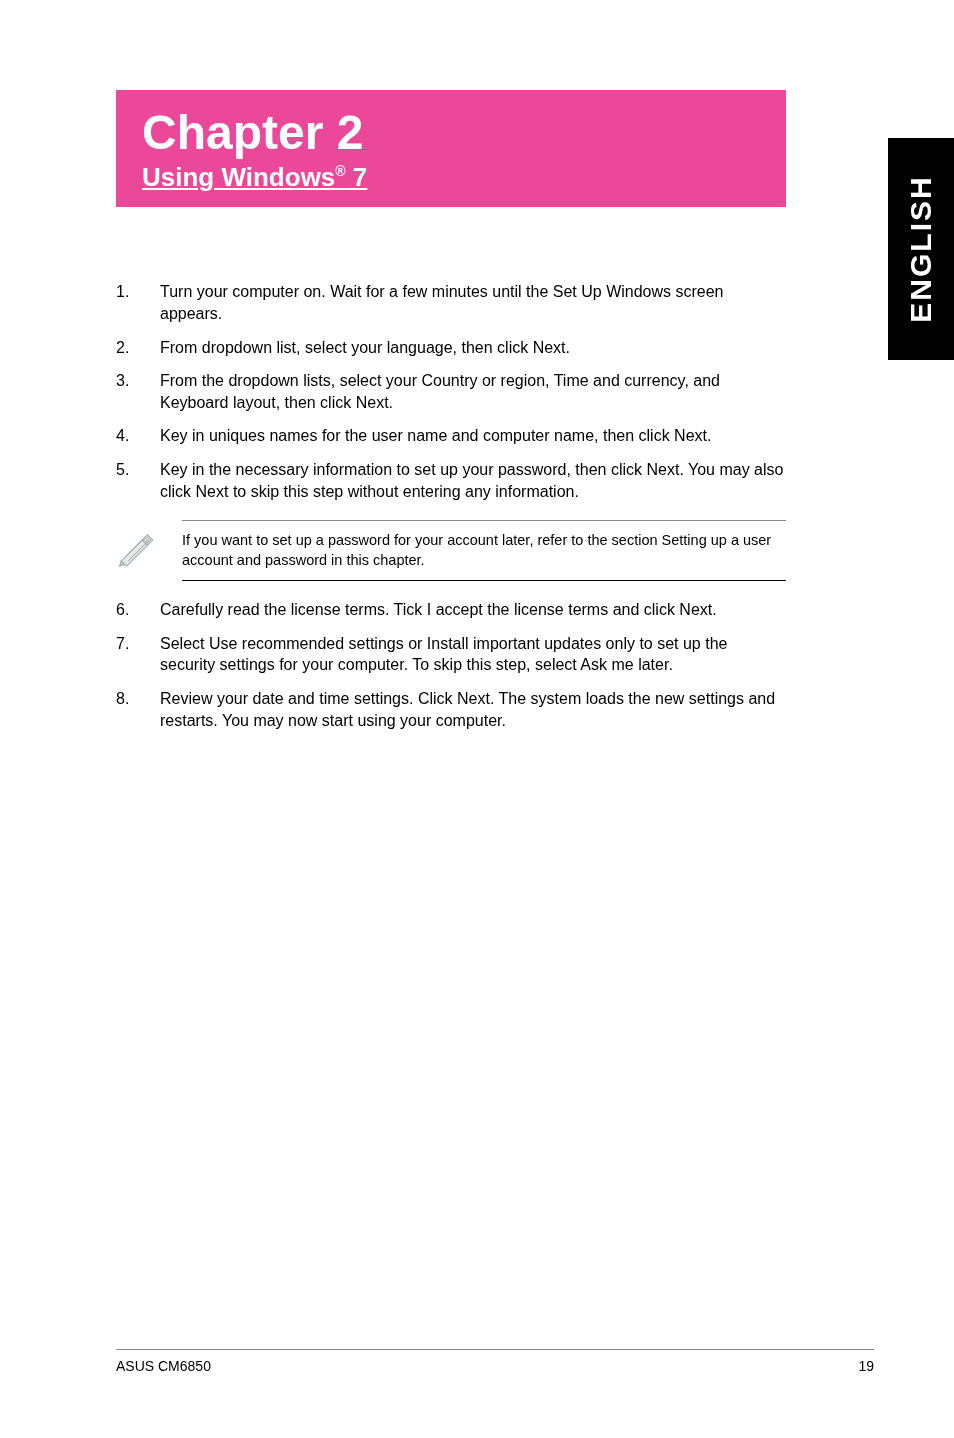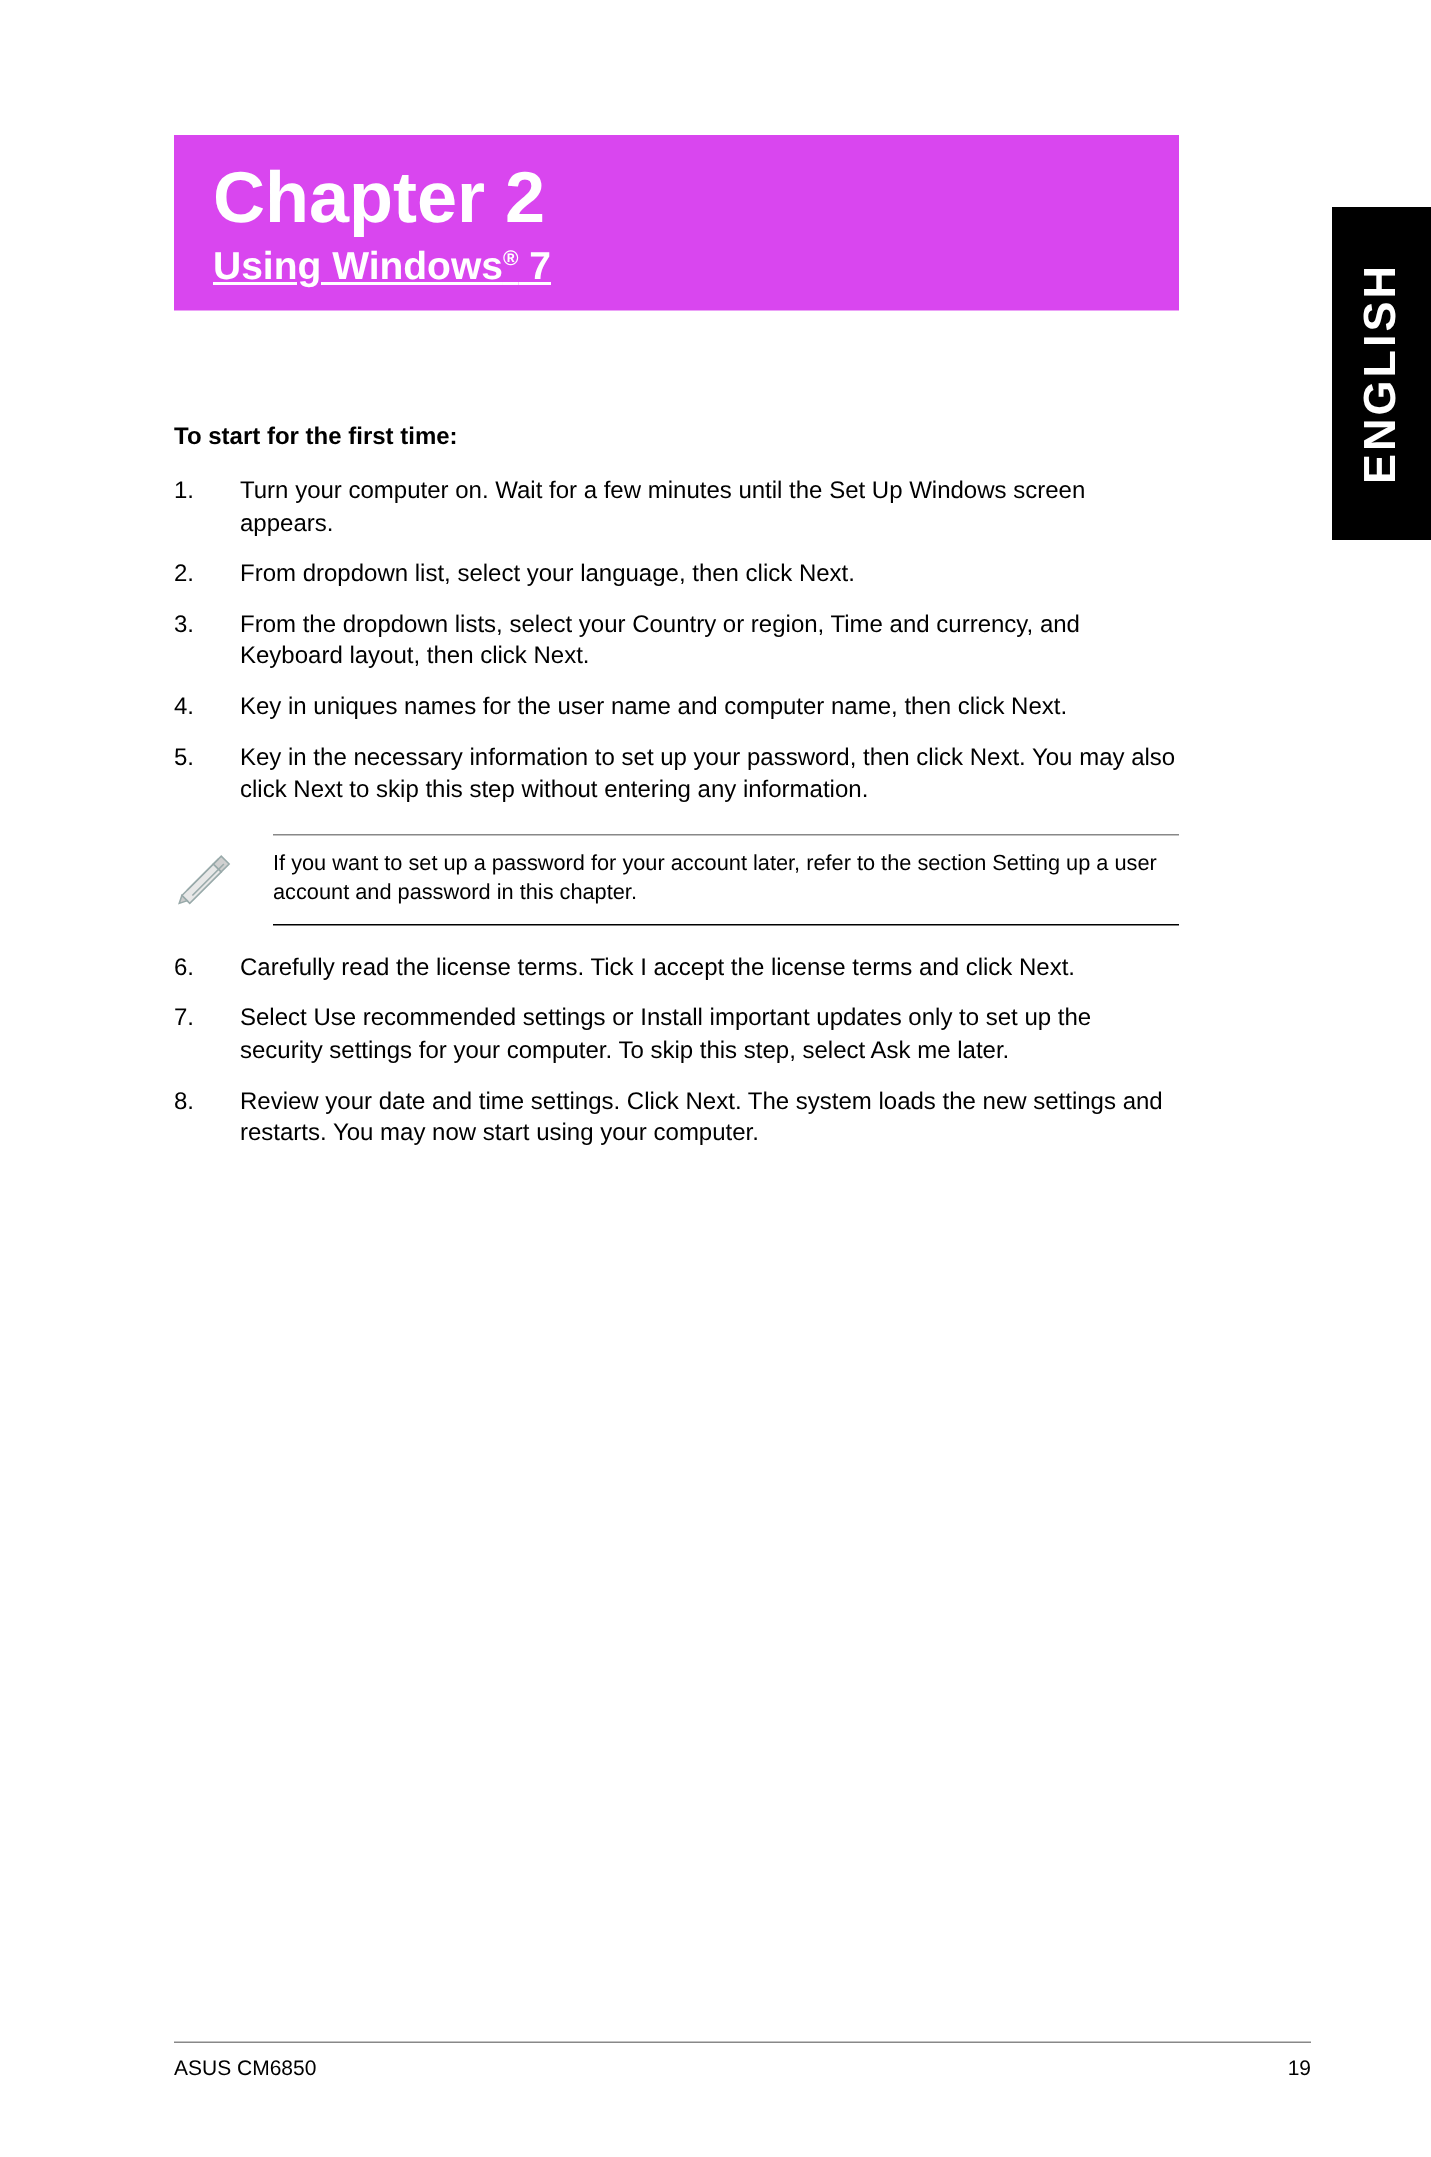--- a/index.html
+++ b/index.html
@@ -1,37 +1,37 @@
 <!DOCTYPE html>
 <html><head>
 <meta charset="utf-8">
 <style>
   * { box-sizing: border-box; margin: 0; padding: 0; }
   html, body { width: 954px; height: 1438px; background: #fff; font-family: Arial, Helvetica, sans-serif; color: #000; }
   .page { position: relative; width: 954px; height: 1438px; padding: 90px 80px 0 116px; }
   .side-tab { position: absolute; right: 0; top: 138px; width: 66px; height: 222px; background: #000; display: flex; align-items: center; justify-content: center; }
   .side-tab span { color: #fff; font-weight: bold; font-size: 30px; letter-spacing: 2px; transform: rotate(-90deg); white-space: nowrap; }
-  .chapter-box { background: #d946ef; color: #fff; padding: 18px 26px 14px 26px; width: 670px; }
+  .chapter-box { background: #ec4899; color: #fff; padding: 18px 26px 14px 26px; width: 670px; }
   .chapter-title { font-size: 48px; font-weight: bold; line-height: 1.05; }
   .chapter-sub { font-size: 26px; font-weight: bold; margin-top: 4px; text-decoration: underline; }
   .chapter-sub sup { font-size: 14px; vertical-align: super; }
   .content { width: 670px; margin-top: 74px; font-size: 16px; line-height: 1.35; }
   .section-h { font-size: 22px; font-weight: bold; margin-bottom: 16px; }
   .intro { margin-bottom: 28px; }
   .intro sup { font-size: 10px; vertical-align: super; }
   .subhead { font-weight: bold; margin-bottom: 14px; }
   ol.steps { list-style: none; padding: 0; }
   ol.steps > li { display: flex; margin-bottom: 12px; }
   ol.steps > li .num { width: 44px; flex-shrink: 0; }
   ol.steps > li .txt { flex: 1; }
   .b { font-weight: normal; }
   .note { margin: 18px 0 18px 0; display: flex; align-items: flex-start; }
   .note-icon { width: 56px; flex-shrink: 0; padding-top: 6px; }
   .note-body { flex: 1; border-top: 1px solid #888; border-bottom: 1px solid #000000; padding: 10px 0 10px 0; font-size: 14.5px; line-height: 1.35; margin-left: 10px; }
-  .footer { position: absolute; left: 116px; right: 80px; bottom: 52px; border-top: 1px solid #888; padding-top: 8px; display: flex; justify-content: space-between; font-size: 14px; }
+  .footer { position: absolute; left: 116px; right: 80px; bottom: 64px; border-top: 1px solid #888; padding-top: 8px; display: flex; justify-content: space-between; font-size: 14px; }
   svg.pencil { width: 42px; height: 42px; }
 </style>
 </head>
 <body>
 
 <div class="page">
 
   <div class="side-tab">
     <span>ENGLISH</span>
   </div>
@@ -39,21 +39,20 @@
   <div class="chapter-box">
     <div class="chapter-title">Chapter 2</div>
     <div class="chapter-sub">
       <span>Using Windows</span><sup>®</sup><span> 7</span>
     </div>
   </div>
 
   <div class="content">
 
 
-    <p class="subhead">To start for the first time:</p>
 
     <ol class="steps" id="steps-a">
         <li>
           <div class="num">1.</div>
           <div class="txt">Turn your computer on. Wait for a few minutes until the <span class="b">Set Up Windows</span> screen appears.</div>
         </li>
         <li>
           <div class="num">2.</div>
           <div class="txt">From dropdown list, select your language, then click <span class="b">Next</span>.</div>
         </li>

